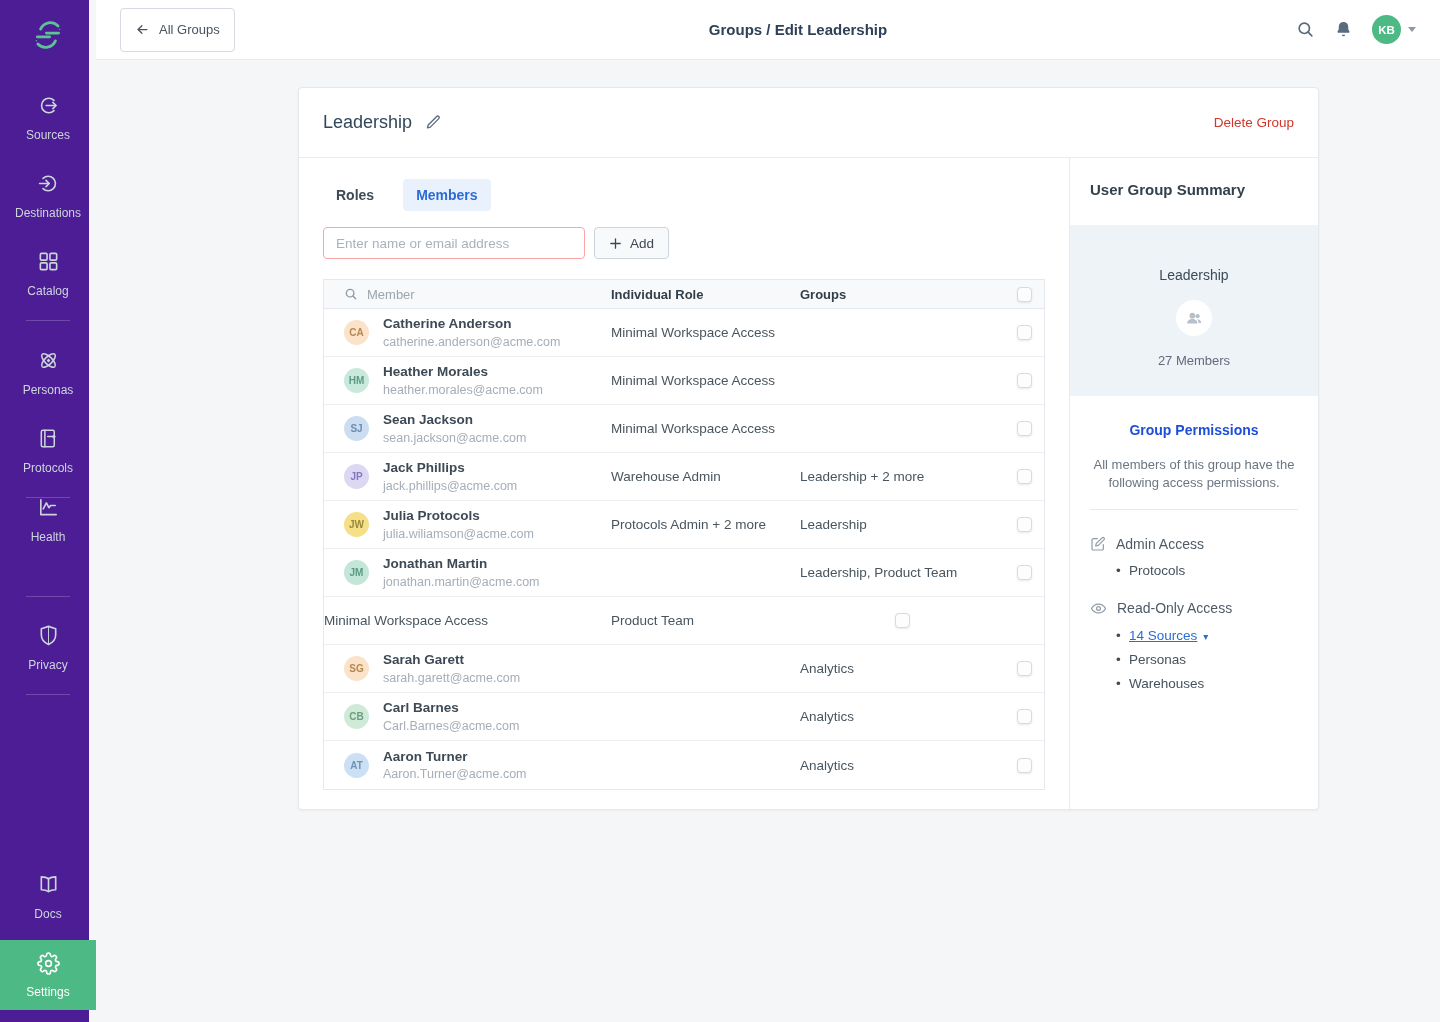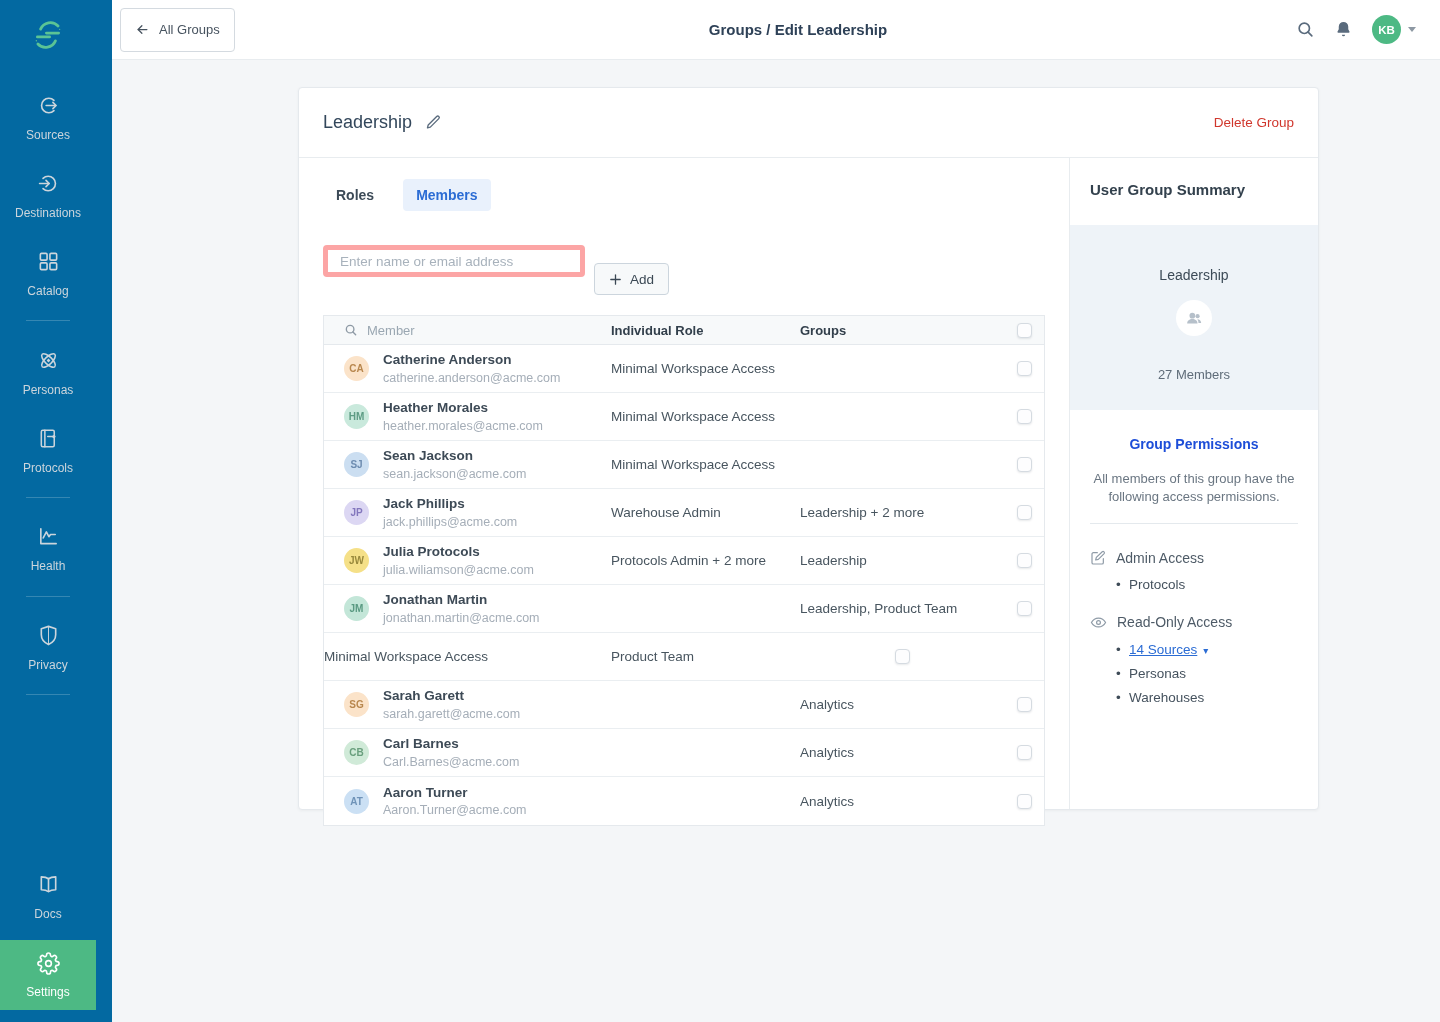--- a/index.html
+++ b/index.html
@@ -1,21 +1,21 @@
 <!DOCTYPE html>
 <html><head>
 <meta charset="utf-8">
 <style>
   * { margin:0; padding:0; box-sizing:border-box; }
   html,body { width:1440px; height:1022px; }
   body { font-family:"Liberation Sans", sans-serif; background:#f4f6f8; }
   .app { position:relative; width:1440px; height:1022px; overflow:hidden; background:#f4f6f8; }
 
   
-  .sidebar { position:absolute; left:0; top:0; width:112px; height:1022px; background:#0369a1; z-index:5; }
+  .sidebar { position:absolute; left:0; top:0; width:89px; height:1022px; background:#4c1d95; z-index:5; }
   .logo { position:absolute; top:18px; left:0; width:96px; display:flex; justify-content:center; }
   .nav-item { position:absolute; left:0; width:96px; display:flex; flex-direction:column; align-items:center; cursor:pointer; }
   .nav-item .nav-label { margin-top:7px; font-size:12px; color:#ccd5dc; }
   .nav-item svg { stroke:#ccd5dc; }
   .nav-divider { position:absolute; left:26px; width:44px; border-top:1px solid rgba(255,255,255,.20); }
   .nav-settings { position:absolute; left:0; top:940px; width:96px; height:70px; background:#4db984; display:flex; flex-direction:column; align-items:center; justify-content:center; cursor:pointer; }
   .nav-settings .nav-label { margin-top:6px; font-size:12px; color:#ffffff; }
   .nav-settings svg { stroke:#ffffff; }
 
   
@@ -37,23 +37,23 @@
   .card-body { display:flex; height:651px; }
   .body-left { flex:1; min-width:0; padding:0 24px; }
 
   
   .tabs { margin-top:21px; display:flex; align-items:center; gap:16px; }
   .tab { font-size:14px; font-weight:600; color:#3c4a57; padding:8px 13px; border-radius:4px; cursor:pointer; }
   .tab.active { background:#e9f1fc; color:#2b6cd4; }
 
   
   .toolbar { margin-top:16px; display:flex; align-items:center; }
-  .search-input { width:262px; height:32px; border:5px solid #fca5a5; border-radius:4px; padding:0 12px; font-size:13.5px; color:#3c4a57; font-family:"Liberation Sans",sans-serif; outline:none; }
+  .search-input { width:262px; height:32px; border:1px solid #fca5a5; border-radius:4px; padding:0 12px; font-size:13.5px; color:#3c4a57; font-family:"Liberation Sans",sans-serif; outline:none; }
   .search-input::placeholder { color:#a8b2bc; }
-  .btn-add { margin-left:9px; height:32px; padding:0 14px; display:inline-flex; align-items:center; gap:8px; background:#f7f9fa; border:1px solid #ccd5dd; border-radius:4px; font-size:13.5px; color:#3b4854; cursor:pointer;margin-top:36px; }
+  .btn-add { margin-left:9px; height:32px; padding:0 14px; display:inline-flex; align-items:center; gap:8px; background:#f7f9fa; border:1px solid #ccd5dd; border-radius:4px; font-size:13.5px; color:#3b4854; cursor:pointer; }
   .toolbar-right { margin-left:auto; display:flex; gap:28px; margin-right:13px; }
   .btn-muted { height:32px; padding:0 14px; display:inline-flex; align-items:center; gap:9px; background:#eef1f4; border:none; border-radius:4px; font-size:13.5px; color:#9aa6b2; cursor:default; }
 
   
   .table { margin-top:20px; border:1px solid #e5e9ed; }
   .thead { display:grid; grid-template-columns:287px 189px 1fr 40px; align-items:center; height:29px; background:#f7f9fa; border-bottom:1px solid #e5e9ed; }
   .th-member { padding-left:20px; display:flex; align-items:center; gap:9px; font-size:13px; color:#9aa7b2; }
   .th { font-size:13px; font-weight:600; color:#323f4b; }
   .trow { display:grid; grid-template-columns:287px 189px 1fr 40px; align-items:center; height:48px; border-bottom:1px solid #eaeef1; background:#fff; }
   .trow:last-child { border-bottom:none; }
@@ -64,21 +64,21 @@
   .cell-role, .cell-groups { font-size:13.5px; color:#48555f; }
   .cell-check { display:flex; justify-content:center; }
   .checkbox { width:15px; height:15px; border:1px solid #d5dbe1; border-radius:4px; background:#fdfdfe; box-shadow:0 1px 2px rgba(31,45,61,.10); cursor:pointer; }
 
   
   .body-right { width:249px; flex:none; border-left:1px solid #e8ecef; }
   .panel-title { padding:23px 20px 27px; font-size:15px; font-weight:700; color:#33414d; }
   .hero { background:#eef3f8; text-align:center; padding:42px 0 28px; }
   .hero-name { font-size:14px; color:#3c4a57; }
   .hero-avatar { width:36px; height:36px; border-radius:50%; background:#ffffff; margin:17px auto 0; display:flex; align-items:center; justify-content:center; }
-  .hero-members { margin-top:31px; font-size:13px; color:#5f6c79; }
+  .hero-members { margin-top:17px; font-size:13px; color:#5f6c79; }
   .perm { padding:26px 20px; }
   .perm-title { text-align:center; font-size:14px; font-weight:600; color:#1d4ed8; }
   .perm-desc { text-align:center; font-size:13px; color:#6a7682; line-height:1.42; margin-top:18px; }
   .perm hr { border:none; border-top:1px solid #e4e9ed; margin-top:16px; }
   .perm-row { display:flex; align-items:center; gap:10px; font-size:14px; color:#4e5b67; margin-top:26px; }
   .perm-row.second { margin-top:22px; }
   .perm-list { list-style:none; margin:11px 0 0 26px; }
   .perm-list li { position:relative; padding-left:13px; font-size:13.5px; color:#45525e; margin-top:9px; }
   .perm-list li::before { content:"•"; position:absolute; left:0; top:0; color:#3e4b57; }
   .link-sources { color:#2b6cd4; text-decoration:underline; cursor:pointer; }
@@ -155,21 +155,21 @@
             <path d="M8.2 3.5 v17"></path>
             <path d="M11.2 10 h5"></path>
           <circle cx="17.6" cy="10" r="1.7" fill="#ccd5dc" stroke="none"></circle>
         </svg>
       </span>
       <span class="nav-label">Protocols</span>
     </div>
 
     <div class="nav-divider" style="top:497px"></div>
 
-    <div class="nav-item" style="top:525px">
+    <div class="nav-item" style="top:496px">
       <span>
         <svg width="23" height="23" viewBox="0 0 24 24" fill="none" stroke-width="1.7" stroke-linecap="round" stroke-linejoin="round">
           <path d="M4 4 v15.5 h16"></path>
             <path d="M6.5 13.5 l3.3-6.3 2.6 5 1.7-2.3 h4.9"></path>
         </svg>
       </span>
       <span class="nav-label">Health</span>
     </div>
 
     <div class="nav-divider" style="top:596px"></div>

